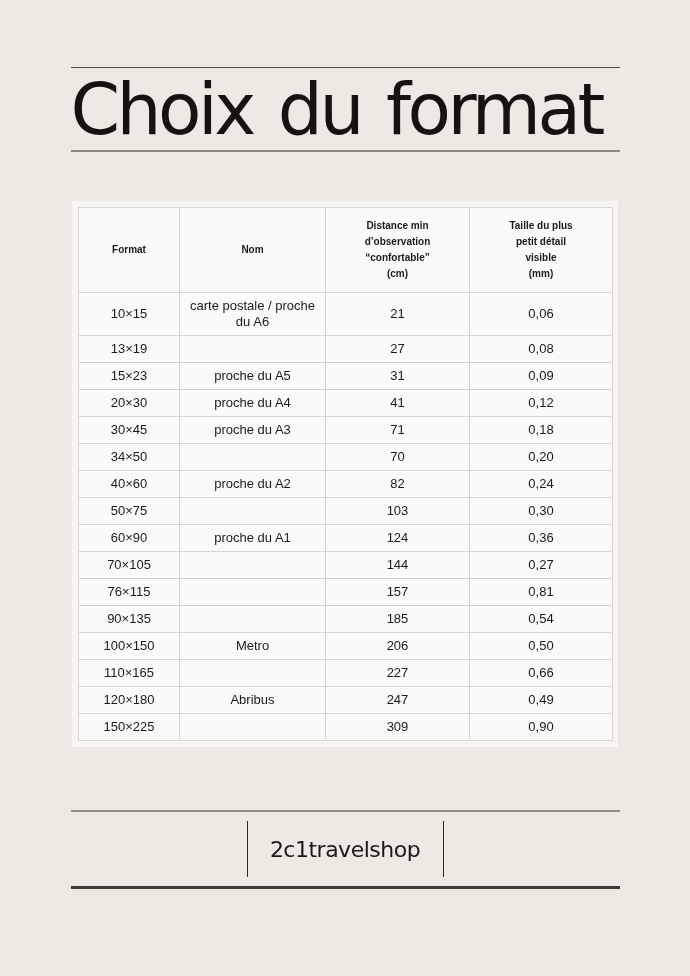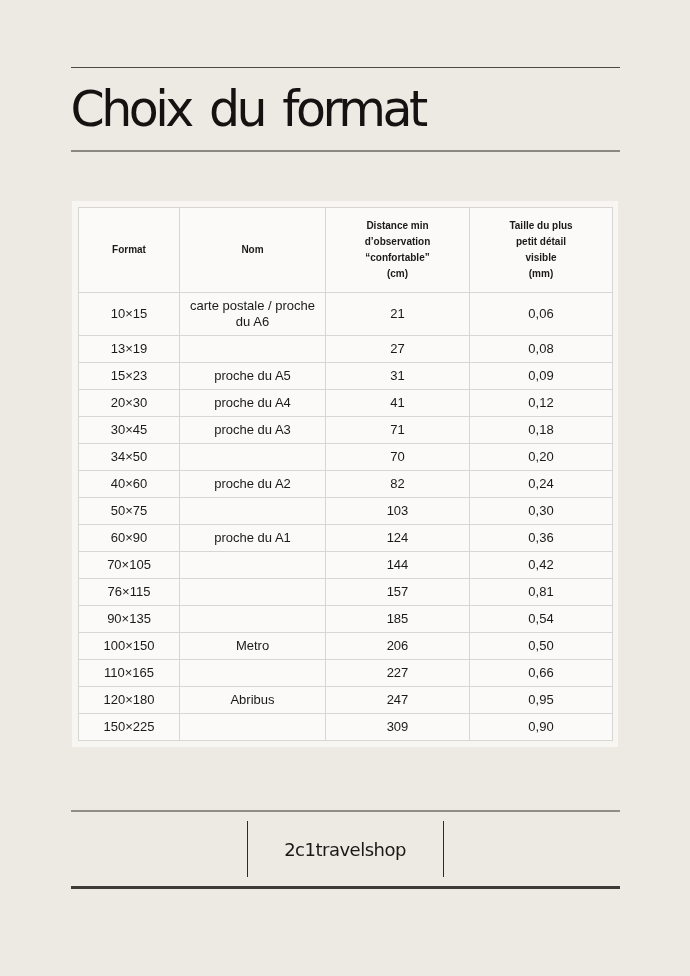--- a/index.html
+++ b/index.html
@@ -19,21 +19,21 @@
   .rule-top {
     margin-top: 67px;
     border-top: 1px solid #4c4a47;
   }
   .page-title {
     margin: 0;
     height: 82px;
     line-height: 84px;
     font-family: "DejaVu Sans", sans-serif;
     font-weight: normal;
-    font-size: 49px;
+    font-size: 71px;
     letter-spacing: -3.5px;
     word-spacing: 6px;
     color: #151311;
     white-space: nowrap;
     overflow: visible;
   }
   .rule-mid {
     border-top: 2px solid #8b8882;
   }
   .table-wrap {
@@ -81,21 +81,21 @@
     width: 195px;
     height: 56px;
     border-left: 1px solid #2e2c2a;
     border-right: 1px solid #2e2c2a;
     display: flex;
     align-items: center;
     justify-content: center;
   }
   .brand-text {
     font-family: "DejaVu Sans", sans-serif;
-    font-size: 18px;
+    font-size: 22px;
     letter-spacing: -0.5px;
     color: #1a1816;
   }
   .rule-bottom {
     border-top: 3px solid #3d3b38;
   }
 </style>
 </head>
 <body>
 
@@ -181,21 +181,21 @@
           <tr>
             <td>60×90</td>
             <td>proche du A1</td>
             <td>124</td>
             <td>0,36</td>
           </tr>
           <tr>
             <td>70×105</td>
             <td></td>
             <td>144</td>
-            <td>0,42</td>
+            <td>0,27</td>
           </tr>
           <tr>
             <td>76×115</td>
             <td></td>
             <td>157</td>
             <td>0,81</td>
           </tr>
           <tr>
             <td>90×135</td>
             <td></td>
@@ -211,21 +211,21 @@
           <tr>
             <td>110×165</td>
             <td></td>
             <td>227</td>
             <td>0,66</td>
           </tr>
           <tr>
             <td>120×180</td>
             <td>Abribus</td>
             <td>247</td>
-            <td>0,95</td>
+            <td>0,49</td>
           </tr>
           <tr>
             <td>150×225</td>
             <td></td>
             <td>309</td>
             <td>0,90</td>
           </tr>
         </tbody>
     </table>
   </div>

